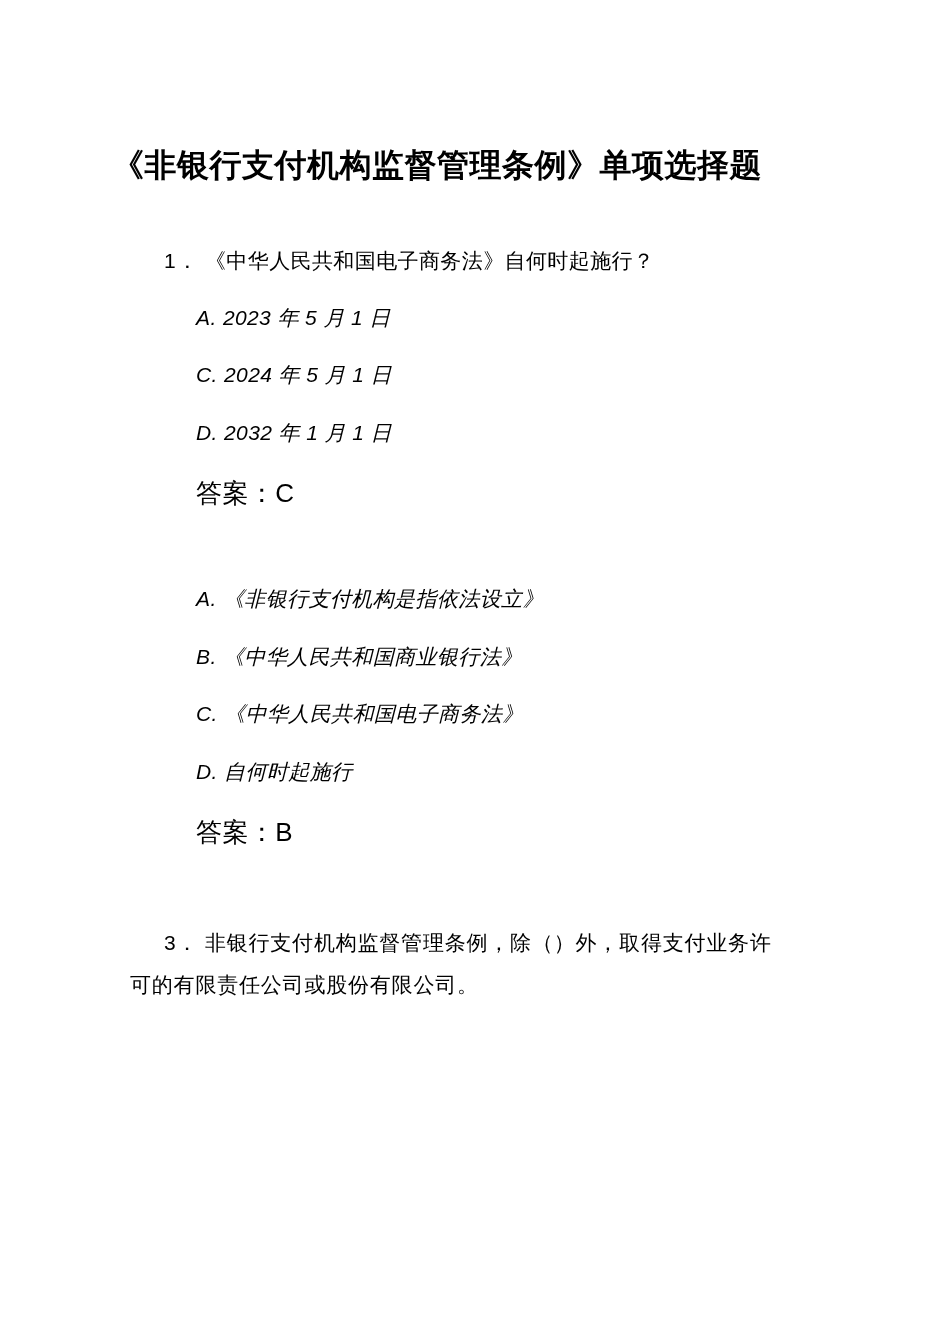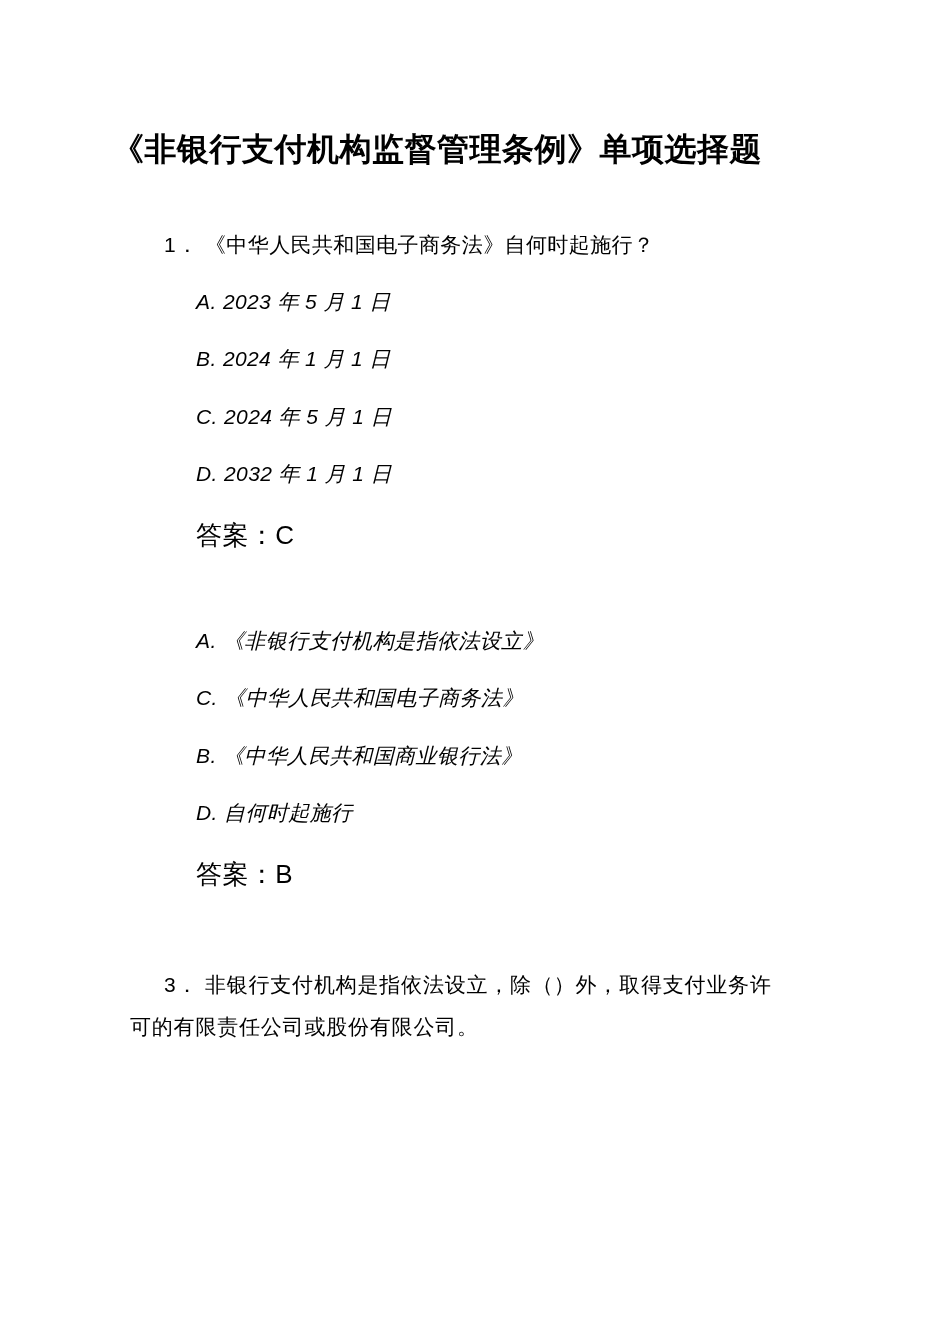--- a/index.html
+++ b/index.html
@@ -11,21 +11,21 @@
     width: 950px;
     height: 1344px;
     font-family: "Liberation Sans", sans-serif;
     color: #000000;
     overflow: hidden;
   }
   .page {
     width: 874px;
     height: 1344px;
     box-sizing: border-box;
-    padding: 0 84px;
+    padding: 16px 84px;
     position: relative;
   }
   .doc-title {
     margin: 0;
     padding-top: 128px;
     font-size: 32px;
     font-weight: bold;
     letter-spacing: 0.5px;
     text-align: center;
     line-height: 1.35;
@@ -83,39 +83,38 @@
   <h1 class="doc-title">《非银行支付机构监督管理条例》单项选择题</h1>
 
   <div class="questions">
 
     <div class="question-block">
       <div class="q-stem">
         <span class="q-num">1．</span>
         <span>《中华人民共和国电子商务法》自何时起施行？</span>
       </div>
       <div class="option">A. 2023 年 5 月 1 日</div>
-      <div class="option">B. 2024 年 1 月 1 日</div>
       <div class="option">C. 2024 年 5 月 1 日</div>
       <div class="option">D. 2032 年 1 月 1 日</div>
       <div class="answer">答案：C</div>
     </div>
 
     <div class="gap"></div>
 
     <div class="question-block">
       <div class="option">A. 《非银行支付机构是指依法设立》</div>
+      <div class="option">B. 《中华人民共和国商业银行法》</div>
       <div class="option">C. 《中华人民共和国电子商务法》</div>
-      <div class="option">B. 《中华人民共和国商业银行法》</div>
       <div class="option">D. 自何时起施行</div>
       <div class="answer">答案：B</div>
     </div>
 
     <div class="gap"></div>
 
     <div class="question-block">
       <div class="q-stem-wide">
         <span class="q-num">3．</span>
-        <span>非银行支付机构是指依法设立，除（）外，取得支付业务许可的有限责任公司或股份有限公司。</span>
+        <span>非银行支付机构监督管理条例，除（）外，取得支付业务许可的有限责任公司或股份有限公司。</span>
       </div>
     </div>
 
   </div>
 </div>
 
 </body></html>

